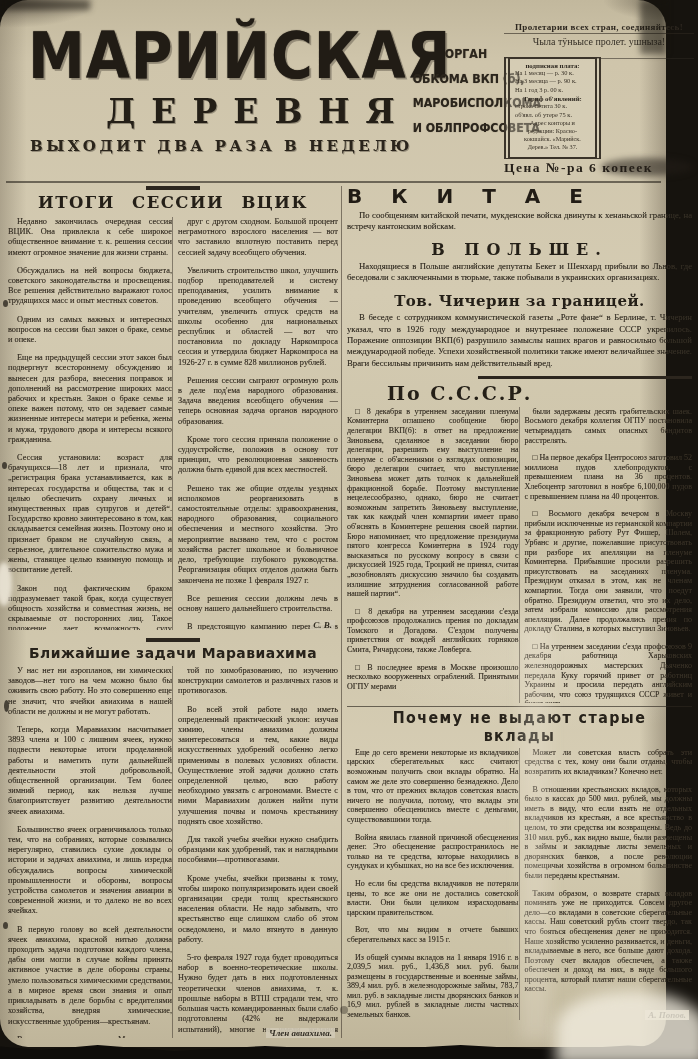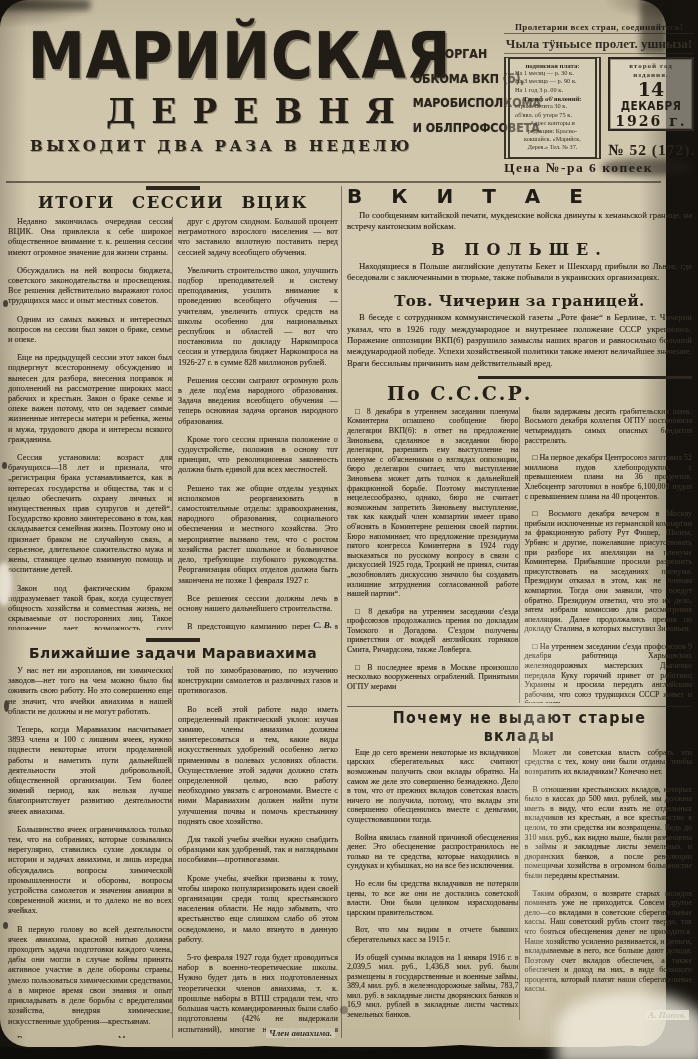--- a/index.html
+++ b/index.html
@@ -37,21 +37,21 @@
     letter-spacing:3.5px; color:#2a241b; text-shadow:1px 1px 0 rgba(40,34,25,.35); white-space:nowrap;
   }
   .organ { position:absolute; left:408px; top:42px; width:116px; text-align:center; }
   .organ p {
     font-family:"DejaVu Sans", sans-serif; font-weight:bold; font-size:12px; line-height:2.05;
     color:#2b251c; transform:scaleX(.92); text-indent:0; text-shadow:0 0 1px rgba(43,37,28,.55);
     white-space:nowrap;
   }
   .slogans { position:absolute; left:504px; top:22px; width:190px; text-align:center; }
   .slogan-ru { font-weight:bold; font-size:9px; letter-spacing:.3px; color:#2e2820; border-bottom:1px solid rgba(46,40,32,.6); padding-bottom:1px; }
-  .slogan-mari { font-weight:bold; font-size:13px; color:#37302                6; border-bottom:1px solid rgba(46,40,32,.55); padding:2px 0 1px; }
+  .slogan-mari { font-weight:normal; font-size:10px; color:#37302                6; border-bottom:1px solid rgba(46,40,32,.55); padding:2px 0 11px; }
   .boxes-row { position:absolute; left:504px; top:57px; width:190px; display:flex; gap:7px; }
   .sub-box {
     width:97px; height:102px; padding:2px 3px; text-align:center;
     border-left:6px double #3b342a; border-right:6px double #3b342a;
     border-top:2px solid #3b342a; border-bottom:2px solid #3b342a;
     background:rgba(224,217,199,.35);
   }
   .sub-title { font-weight:bold; font-size:6.8px; color:#2e2820; margin-top:1px; }
   .sub-box p.subline { font-size:6.4px; line-height:1.32; color:#373026; text-indent:0; text-align:left; padding-left:2px; }
   .sub-box p.subline-c { font-size:6.2px; line-height:1.3; color:#373026; text-indent:0; text-align:center; }
@@ -151,29 +151,20 @@
             <p class="subline">строка петита 30 к.</p>
             <p class="subline">об'явл. об утере 75 к.</p>
           </div>
         <div>
             <p class="subline-c">Адрес конторы и</p>
             <p class="subline-c">редакции: Красно-</p>
             <p class="subline-c">кокшайск. «Марийск.</p>
             <p class="subline-c">Дерев.» Тел. № 37.</p>
           </div>
       </div>
-      <div class="date-col">
-        <div class="date-box">
-          <div class="edition">второй год издания.</div>
-          <div class="day">14</div>
-          <div class="month">ДЕКАБРЯ</div>
-          <div class="year">1926 г.</div>
-        </div>
-        <div class="issue">№ 52 (172).</div>
-      </div>
     </div>
 
     <div class="price">Цена №-ра 6 копеек</div>
     <div class="smudge"></div>
     <div class="header-rule"></div>
 
     <div class="divider-v"></div>
 
     <div class="left-half">
       <article>

